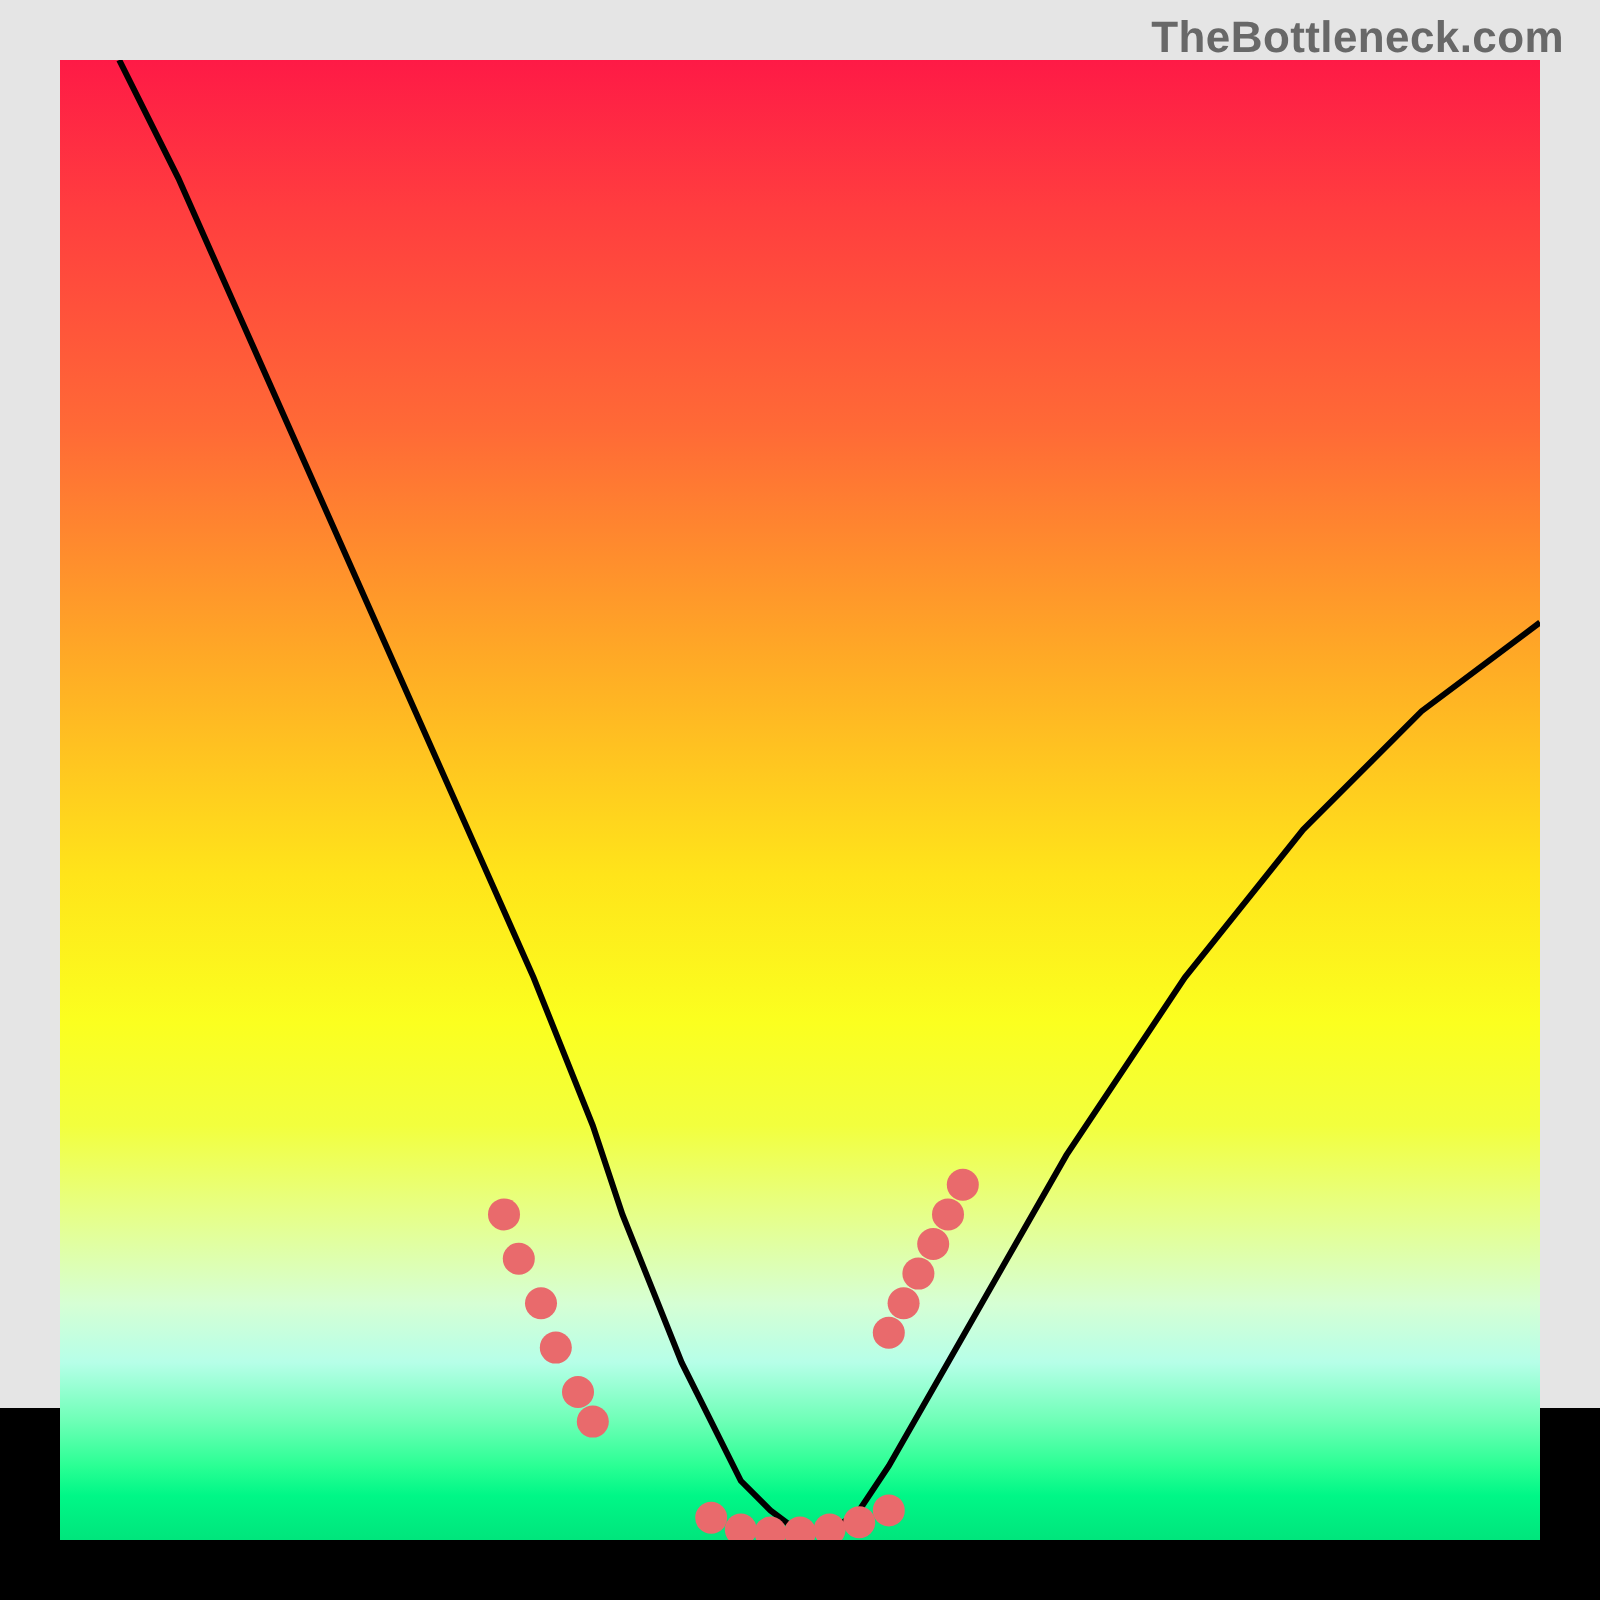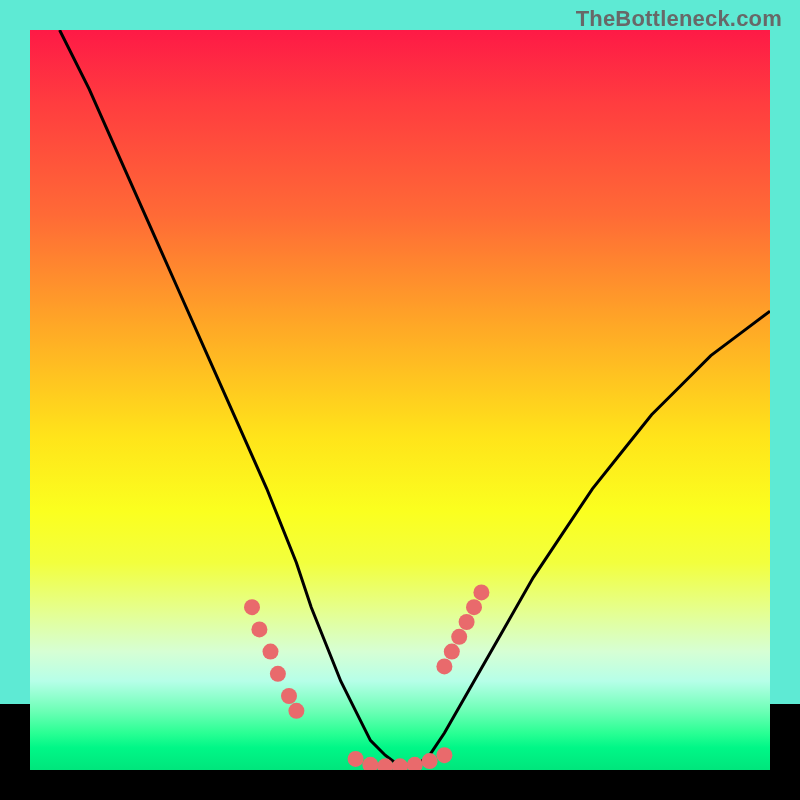--- a/index.html
+++ b/index.html
@@ -1,20 +1,20 @@
 <!DOCTYPE html>
 <html><head>
 <meta charset="utf-8">
 <style>
   * { margin: 0; padding: 0; box-sizing: border-box; }
   html, body { width: 800px; height: 800px; overflow: hidden; background: #000; }
   .frame {
     width: 800px;
     height: 704px;
-    background: #5eead4;
+    background: #e5e5e5;
     position: relative;
   }
   .attribution {
     position: absolute;
     top: 6px;
     right: 18px;
     font-family: Arial, Helvetica, sans-serif;
     font-size: 22px;
     font-weight: 600;
     color: #686868;

